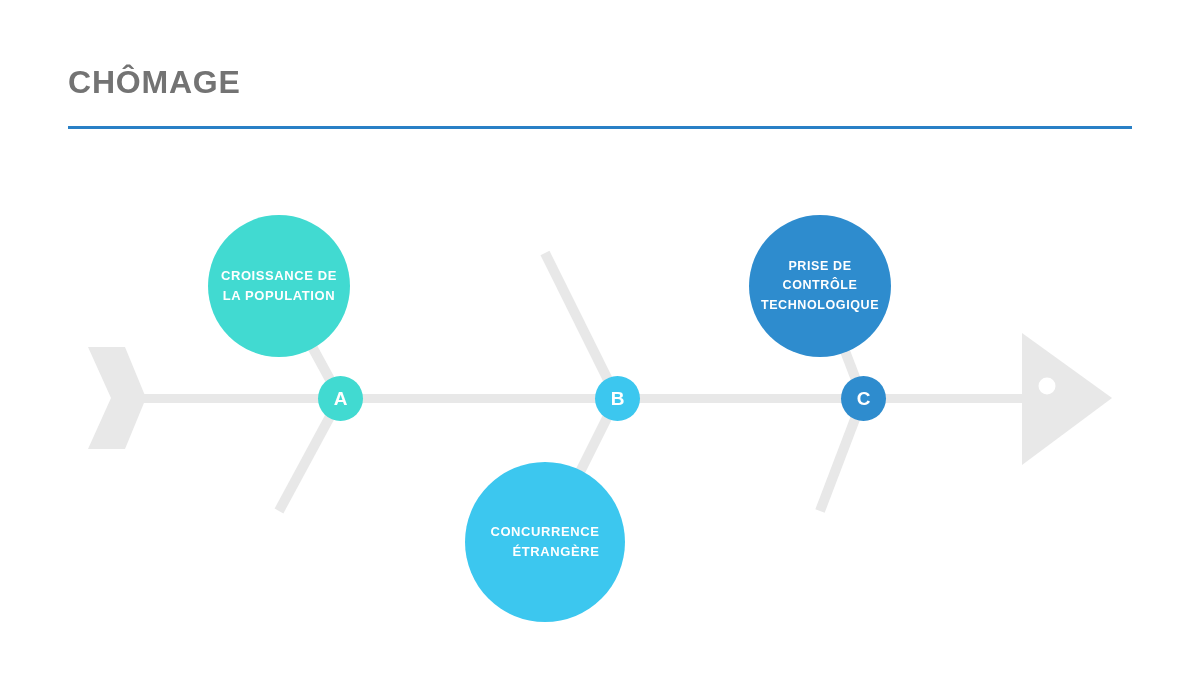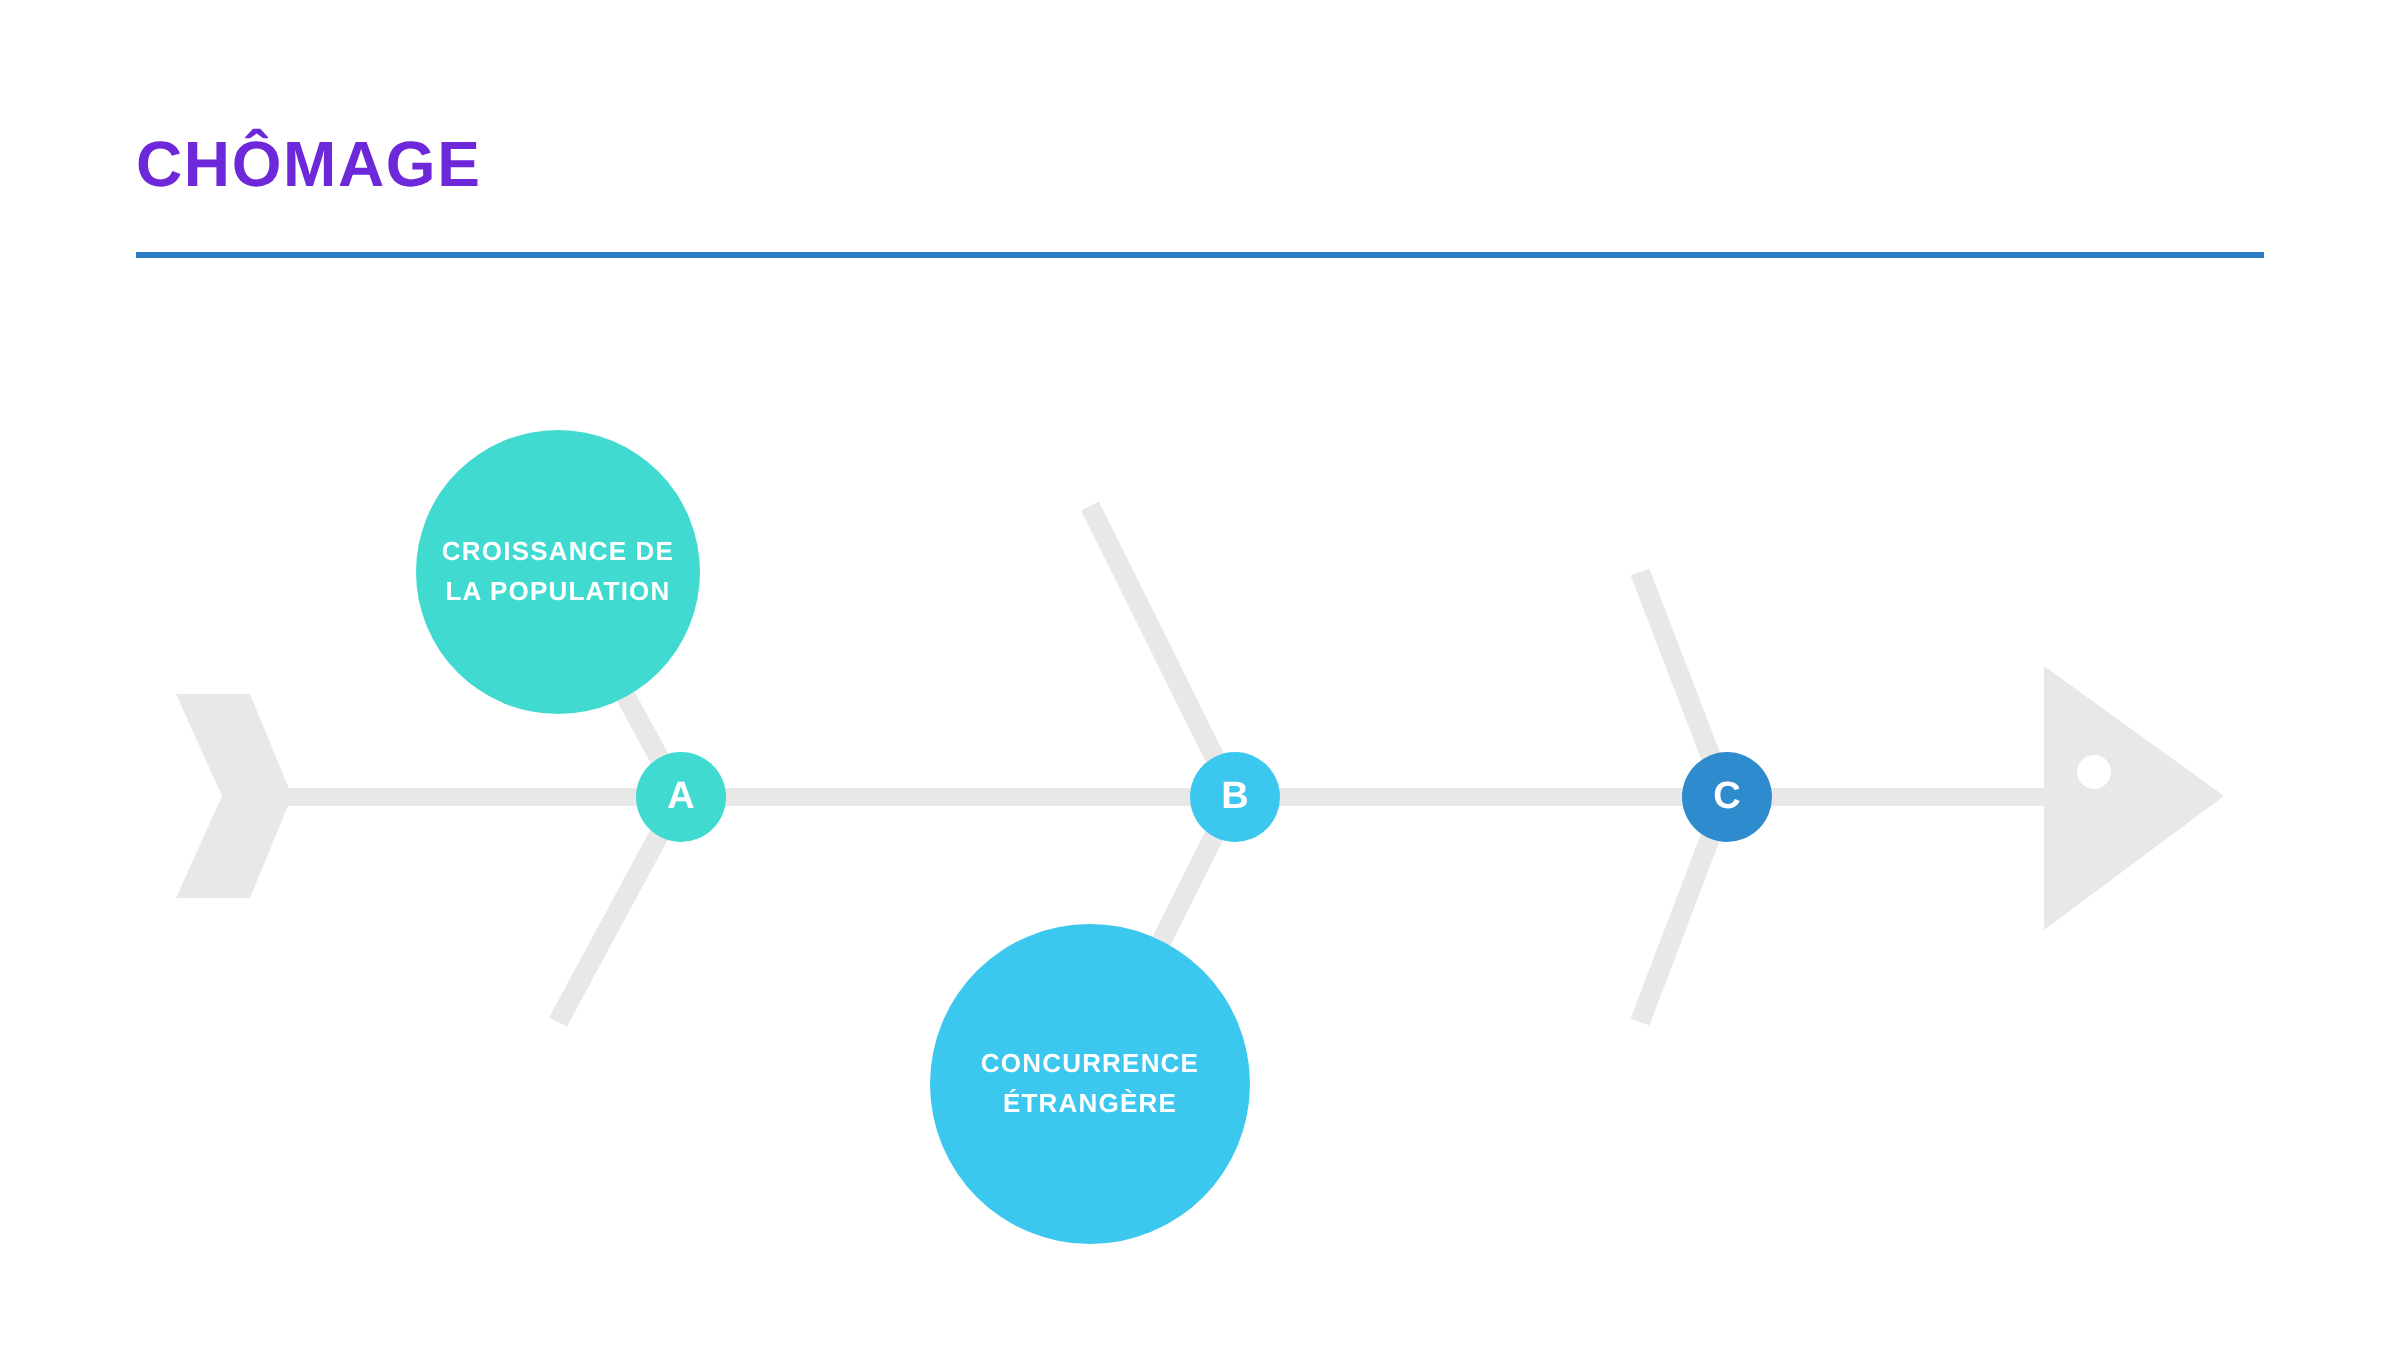--- a/index.html
+++ b/index.html
@@ -14,21 +14,21 @@
     overflow: hidden;
   }
 
   .title {
     position: absolute;
     left: 68px;
     top: 64px;
     font-size: 32px;
     font-weight: 700;
     letter-spacing: 0.8px;
-    color: #6d28d9;
+    color: #737373;
     text-align: center;
   }
 
   .underline {
     position: absolute;
     left: 68px;
     top: 126px;
     width: 1064px;
     height: 3px;
     background: #2980c6;
@@ -56,21 +56,21 @@
     font-weight: 700;
     font-size: 13px;
     letter-spacing: 0.6px;
     line-height: 1.55;
   }
   .cause .cause-text { white-space: pre-line; }
 
   .c-a-top { left: 208px; top: 215px; width: 142px; height: 142px; }
   .c-a-bot { left: 208px; top: 440px; width: 142px; height: 142px; }
   .c-b-top { left: 465px; top: 173px; width: 160px; height: 160px; }
-  .c-b-bot { left: 465px; top: 462px; width: 160px; height: 160px; }
+  .c-b-bot { left: 465px; top: 462px; width: 160px; height: 160px; text-align: right; }
   .c-c-top { left: 749px; top: 215px; width: 142px; height: 142px; font-size: 12.5px; }
   .c-c-bot { left: 749px; top: 440px; width: 142px; height: 142px; }
 
   .node {
     position: absolute;
     width: 45px;
     height: 45px;
     border-radius: 50%;
     display: flex;
     align-items: center;
@@ -107,20 +107,24 @@
   <div class="cause c-a-top" style="background-color: rgb(65, 218, 209);">
     <span class="cause-text">CROISSANCE DE
 LA POPULATION</span>
   </div>
 
   <div class="cause c-b-bot" style="background-color: rgb(60, 199, 239);">
     <span class="cause-text">CONCURRENCE
 ÉTRANGÈRE</span>
   </div>
 
+  <div class="cause c-c-top" style="background-color: rgb(46, 140, 206);">
+    <span class="cause-text">PRISE DE CONTRÔLE
+TECHNOLOGIQUE</span>
+  </div>
 
   <div class="node n-a" style="background-color: rgb(65, 218, 209);">
     <span>A</span>
   </div>
   <div class="node n-b" style="background-color: rgb(60, 199, 239);">
     <span>B</span>
   </div>
   <div class="node n-c" style="background-color: rgb(46, 140, 206);">
     <span>C</span>
   </div>

